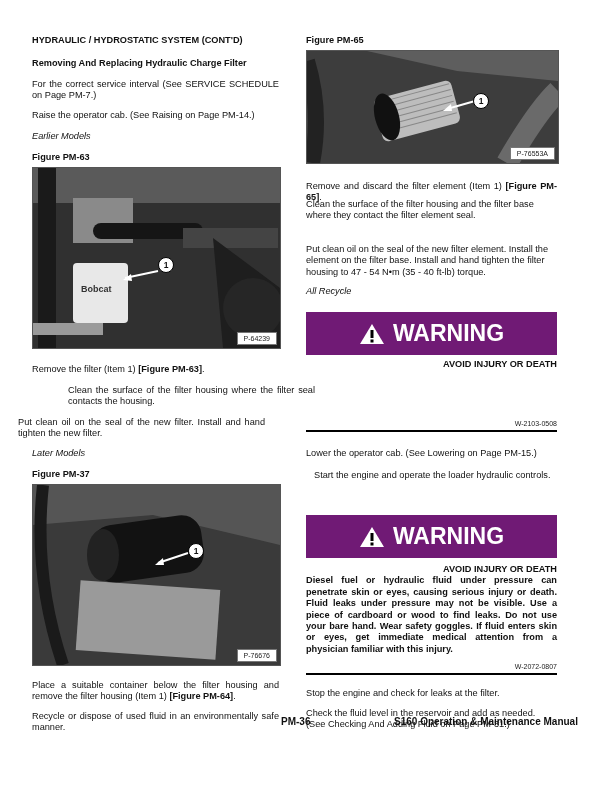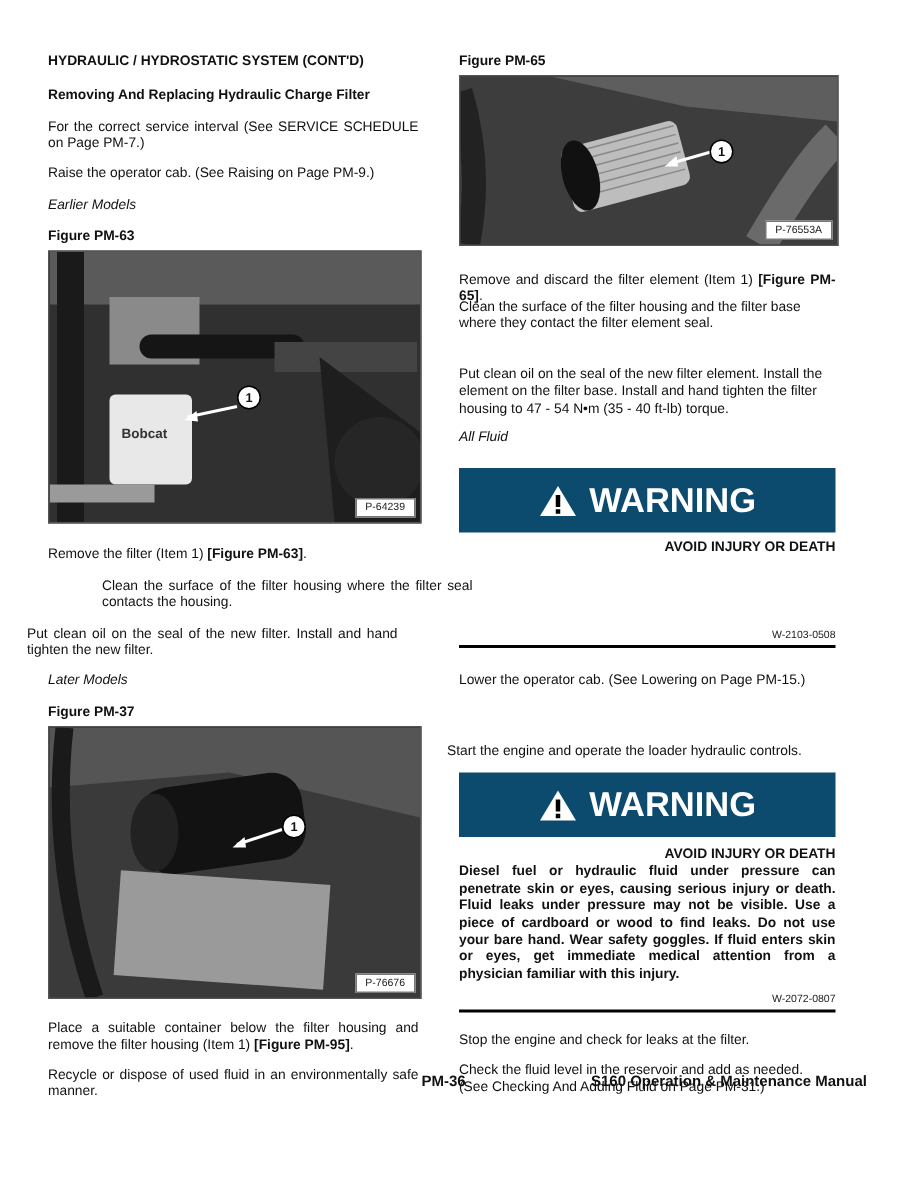--- a/index.html
+++ b/index.html
@@ -9,36 +9,36 @@
   p { margin:0; }
   .just { text-align:justify; }
   .b { font-weight:bold; }
   .i { font-style:italic; }
   .photo { position:absolute; border:1px solid #555; overflow:hidden; }
   .photo svg { display:block; }
   .pcode { position:absolute; right:3px; bottom:3px; background:#fff; border:1px solid #777;
            font-size:7px; line-height:9px; padding:1px 6px; color:#222; }
   .callout { position:absolute; width:14px; height:14px; border-radius:50%; background:#fff;
              border:1px solid #000; font-weight:bold; font-size:8.5px; line-height:14px; text-align:center; }
-  .warn-bar { position:absolute; left:306px; width:251px; background:#0c4a6e; color:#fff;
+  .warn-bar { position:absolute; left:306px; width:251px; background:#701a75; color:#fff;
               font-weight:bold; font-size:23px; display:flex; align-items:center; justify-content:center; gap:8px; }
   .warn-bar svg { display:block; }
   .warn-text { position:absolute; left:306px; width:251px; font-weight:bold; text-align:justify; }
   .warn-head { text-align:right; display:block; }
   .wcode { position:absolute; left:306px; width:251px; text-align:right; font-size:7px; color:#222; }
   .rule { position:absolute; left:306px; width:251px; height:2px; background:#000; }
   .footer { position:absolute; top:716px; font-weight:bold; font-size:10px; }
 </style>
 </head>
 <body>
 
 <p class="abs b" style="left:32px;top:35px;width:260px;">HYDRAULIC / HYDROSTATIC SYSTEM (CONT'D)</p>
 <p class="abs b" style="left:32px;top:58px;width:260px;">Removing And Replacing Hydraulic Charge Filter</p>
 <p class="abs just" style="left:32px;top:79px;width:247px;">For the correct service interval (See SERVICE SCHEDULE on Page PM-7.)</p>
-<p class="abs" style="left:32px;top:110px;width:260px;">Raise the operator cab. (See Raising on Page PM-9.)</p>
+<p class="abs" style="left:32px;top:110px;width:260px;">Raise the operator cab. (See Raising on Page PM-14.)</p>
 <p class="abs i" style="left:32px;top:131px;">Earlier Models</p>
 <p class="abs b" style="left:32px;top:152px;text-align:right;">Figure PM-63</p>
 
 <div class="photo" style="left:32px;top:167px;width:247px;height:180px;background:#2a2a2a;">
   <svg width="247" height="180">
     <rect width="247" height="180" fill="#303030"></rect>
     <rect x="0" y="0" width="247" height="35" fill="#5a5a5a"></rect>
     <rect x="5" y="0" width="18" height="180" fill="#1a1a1a"></rect>
     <rect x="40" y="30" width="60" height="45" fill="#8a8a8a"></rect>
     <rect x="60" y="55" width="110" height="16" rx="8" fill="#151515"></rect>
@@ -72,21 +72,21 @@
     <ellipse cx="70" cy="70" rx="16" ry="26" fill="#222"></ellipse>
     <rect x="45" y="100" width="140" height="70" fill="#9a9a9a" transform="rotate(4 115 135)"></rect>
     <line x1="125" y1="78" x2="155" y2="68" stroke="#fff" stroke-width="2"></line>
     <polygon points="122,80 130,73 131,80" fill="#fff"></polygon>
   </svg>
   <div class="callout" style="left:155px;top:58px;">1</div>
   <div class="pcode">P-76676</div>
 </div>
 
 <p class="abs just" style="left:32px;top:680px;width:247px;">
-  <span>Place a suitable container below the filter housing and remove the filter housing (Item 1) </span><span class="b">[Figure PM-95]</span><span>.</span>
+  <span>Place a suitable container below the filter housing and remove the filter housing (Item 1) </span><span class="b">[Figure PM-64]</span><span>.</span>
 </p>
 <p class="abs just" style="left:32px;top:711px;width:247px;">Recycle or dispose of used fluid in an environmentally safe manner.</p>
 
 <p class="abs b" style="left:306px;top:35px;">Figure PM-65</p>
 <div class="photo" style="left:306px;top:50px;width:251px;height:112px;background:#333;">
   <svg width="251" height="112">
     <rect width="251" height="112" fill="#3d3d3d"></rect>
     <path d="M60 0 L251 0 L251 30 L150 20 Z" fill="#5e5e5e"></path>
     <path d="M0 10 Q15 60 5 112" stroke="#222" stroke-width="16" fill="none"></path>
     <path d="M200 112 Q230 60 251 40" stroke="#6a6a6a" stroke-width="22" fill="none"></path>
@@ -105,38 +105,38 @@
   </svg>
   <div class="callout" style="left:166px;top:42px;">1</div>
   <div class="pcode">P-76553A</div>
 </div>
 
 <p class="abs just" style="left:306px;top:181px;width:251px;">
   <span>Remove and discard the filter element (Item 1) </span><span class="b">[Figure PM-65]</span><span>.</span>
 </p>
 <p class="abs" style="left:306px;top:199px;width:251px;">Clean the surface of the filter housing and the filter base where they contact the filter element seal.</p>
 <p class="abs" style="left:306px;top:244px;width:251px;">Put clean oil on the seal of the new filter element. Install the element on the filter base. Install and hand tighten the filter housing to 47 - 54 N•m (35 - 40 ft-lb) torque.</p>
-<p class="abs i" style="left:306px;top:286px;">All Fluid</p>
+<p class="abs i" style="left:306px;top:286px;">All Recycle</p>
 
 <div class="warn-bar" style="top:312px;height:43px;">
   <svg width="26" height="22" viewBox="0 0 26 22">
     <polygon points="13,1 25,21 1,21" fill="#fff"></polygon>
     <rect x="11.5" y="7" width="3" height="8" fill="#000"></rect>
     <rect x="11.5" y="16.5" width="3" height="3" fill="#000"></rect>
   </svg>
   <span>WARNING</span>
 </div>
 <div class="warn-text" style="top:359px;">
   <span class="warn-head">AVOID INJURY OR DEATH</span>
 </div>
 <div class="wcode" style="top:418px;">W-2103-0508</div>
 <div class="rule" style="top:430px;"></div>
 
 <p class="abs" style="left:306px;top:448px;width:251px;">Lower the operator cab. (See Lowering on Page PM-15.)</p>
-<p class="abs just" style="left:298px;top:470px;width:251px;margin-top:25px;">Start the engine and operate the loader hydraulic controls.</p>
+<p class="abs just" style="left:314px;top:470px;width:251px;">Start the engine and operate the loader hydraulic controls.</p>
 
 <div class="warn-bar" style="top:515px;height:43px;">
   <svg width="26" height="22" viewBox="0 0 26 22">
     <polygon points="13,1 25,21 1,21" fill="#fff"></polygon>
     <rect x="11.5" y="7" width="3" height="8" fill="#000"></rect>
     <rect x="11.5" y="16.5" width="3" height="3" fill="#000"></rect>
   </svg>
   <span>WARNING</span>
 </div>
 <div class="warn-text" style="top:564px;">

